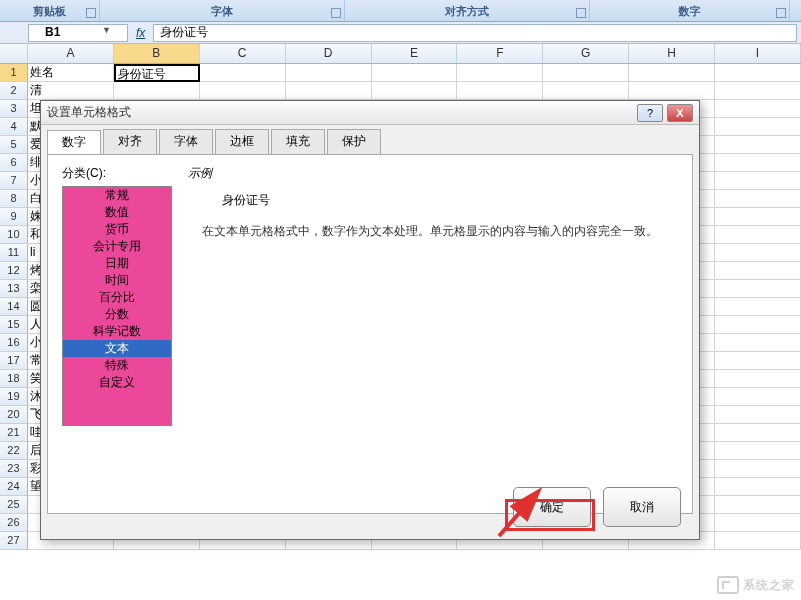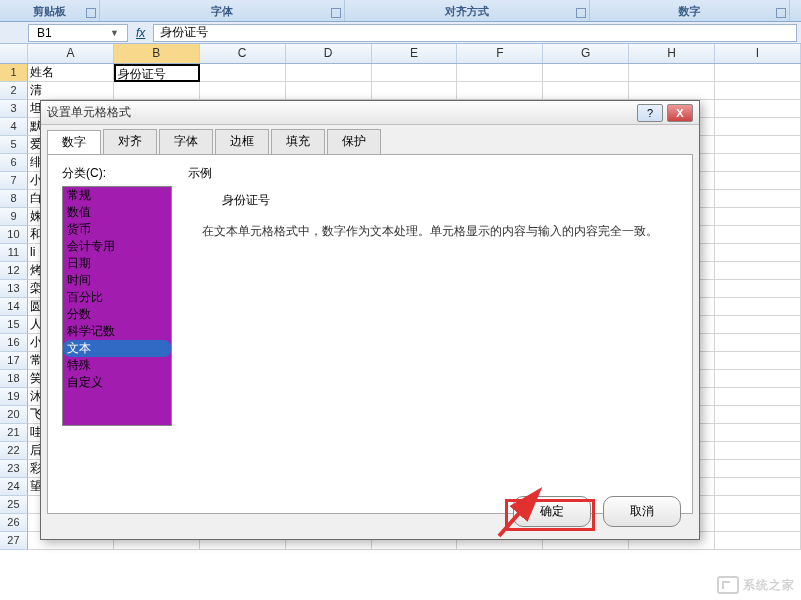--- a/index.html
+++ b/index.html
@@ -12,21 +12,21 @@
 .rg2 { width: 245px; }
 .rg3 { width: 245px; }
 .rg4 { width: 200px; }
 .ribbon-group .label { font-size: 11px; }
 .ribbon-group .exp { width: 10px; height: 10px; border: 1px solid #7a97bb; position: absolute; }
 .ribbon .grp { position: relative; }
 .ribbon .grp .exp { right: 3px; bottom: 3px; }
 
 
 .fbar { display: flex; align-items: center; height: 22px; background: #e4ecf7; border-bottom: 1px solid #a9bfdb; }
-.namebox { width: 100px; height: 18px; background: #fff; border: 1px solid #9db5d3; margin-left: 28px; display: flex; align-items: center; justify-content: space-between; padding: 0 8px; }
+.namebox { width: 100px; height: 18px; background: #fff; border: 1px solid #9db5d3; margin-left: 28px; display: flex; justify-content: space-between; padding: 0 16px; font-weight: bold; }
 .namebox .dd { font-size: 9px; color: #555; }
 .fx { margin: 5px 8px; color: #0c4a6e; font-style: italic; text-decoration: underline; }
 .fval { flex: 1; background: #fff; height: 18px; border: 1px solid #9db5d3; padding: 0 6px; display: flex; align-items: center; margin-right: 4px; }
 
 
 .colhdr { display: flex; height: 20px; background: linear-gradient(#f5f9fd, #e1ebf6); border-bottom: 1px solid #9db5d3; }
 .corner { width: 28px; border-right: 1px solid #c1d2e6; }
 .ch { width: 86px; text-align: center; border-right: 1px solid #c1d2e6; line-height: 19px; color: #333; }
 .ch.sel { background: #f8d88a; }
 
@@ -45,33 +45,33 @@
 .winbtn { width: 26px; height: 18px; border: 1px solid #888; border-radius: 2px; display: flex; align-items: center; justify-content: center; font-size: 11px; }
 .help { background: linear-gradient(#e8f0fb,#cfe0f4); }
 .close { background: linear-gradient(#e99, #c44); color: #fff; font-weight: bold; }
 
 .tabs { display: flex; padding: 4px 6px 0; background: #f0f0f0; }
 .tab { padding: 3px 14px; border: 1px solid #aaa; border-bottom: none; background: #e8e8e8; margin-right: 2px; font-size: 12px; cursor: pointer; }
 .tab.active { background: #fff; border-bottom: 1px solid #fff; position: relative; top: 1px; }
 .tabbody { background: #fff; margin: 0 6px 6px; border: 1px solid #aaa; height: 360px; padding: 10px 14px; position: relative; }
 
 .catlabel { margin-bottom: 4px; }
-.catlist { width: 110px; height: 240px; border: 1px solid #888; background: #a21caf; overflow: hidden; }
+.catlist { width: 110px; height: 240px; border: 1px solid #888; background: #ec4899; overflow: hidden; text-align: center; }
 .catlist div { padding: 1px 4px; font-size: 12px; line-height: 15px; cursor: pointer; }
 .catlist .sel { background: #328b0ff; background: #3173d6; color: #fff; }
-.catlist .sel { background: #316ac5; border-radius: 7px; }
+.catlist .sel { background: #316ac5; }
 
 .rightpane { position: absolute; left: 140px; top: 10px; right: 14px; }
-.sample-label { margin-bottom: 6px; }
+.sample-label { margin-bottom: 6px; font-style: italic; }
 .sample-box { border: none; padding: 4px 14px 10px; }
 .sample-val { margin-left: 20px; margin-bottom: 14px; }
 .desc { font-size: 12px; color: #333; }
 
 .dlgbtns { position: absolute; right: 18px; bottom: 12px; display: flex; gap: 12px; }
-.btn { width: 78px; height: 31px; border: 1px solid #888; background: linear-gradient(#fdfdfd,#e4e4e4); border-radius: 10px; cursor: pointer; }
+.btn { width: 78px; height: 40px; border: 1px solid #888; background: linear-gradient(#fdfdfd,#e4e4e4); border-radius: 5px; cursor: pointer; }
 .ok-hl { position: absolute; right: 104px; bottom: 8px; width: 90px; height: 32px; border: 3px solid #e03030; pointer-events: none; }
 
 .arrow { position: absolute; right: 150px; bottom: -2px; width: 60px; height: 60px; pointer-events: none; }
 .arrow svg { width: 100%; height: 100%; }
 
 .watermark { position: absolute; right: 6px; bottom: 6px; color: rgba(0,0,0,0.18); font-size: 16px; font-weight: bold; letter-spacing: 1px; margin-left: 48px; }
 .wm-icon { display:inline-block; width:22px; height:18px; border:2px solid rgba(0,0,0,0.18); border-radius:3px; vertical-align:middle; margin-right:4px; position:relative;}
 .wm-icon:before{content:"";position:absolute;left:3px;top:3px;width:6px;height:6px;border:2px solid rgba(0,0,0,0.18);border-right:none;border-bottom:none;}
 </style>
 </head>

